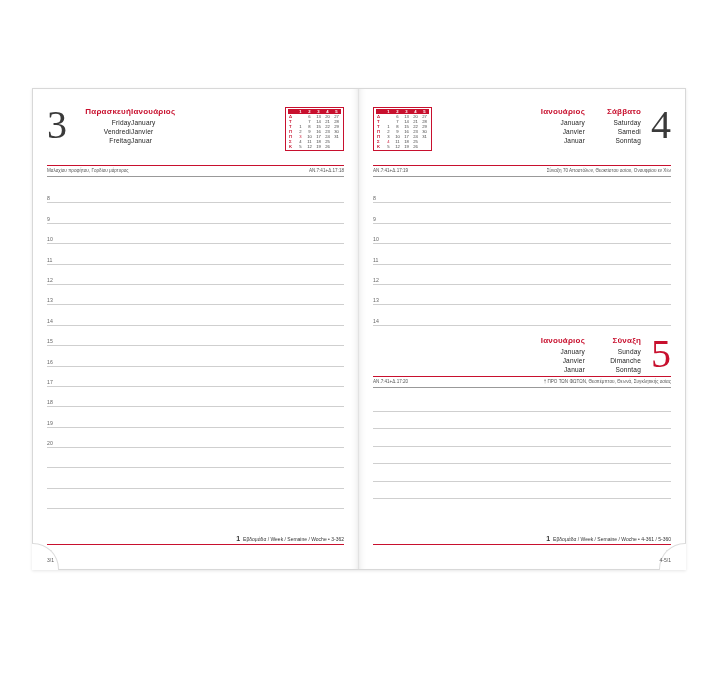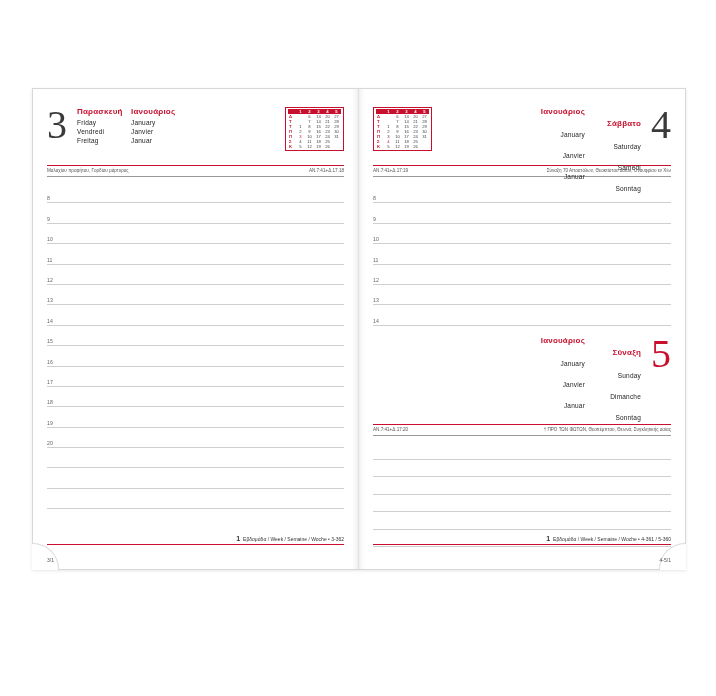--- a/index.html
+++ b/index.html
@@ -49,28 +49,28 @@
     font-family:"Liberation Serif", serif;
     font-size:40px;line-height:36px;
     color:#3a3a3a;font-weight:400;
   }
   .daynum.red{color:#c8102e;}
   .names{
     font-size:6.5px;line-height:9.2px;
     letter-spacing:.2px;
   }
   .names .row{display:flex;}
-  .names .c1{width:54px;}
+  .names .c1{width:54px;text-align:right;}
   .names .c2{width:58px;}
   .names .red{color:#c8102e;font-size:8px;line-height:10px;font-weight:700;}
   .names .rowtop{margin-bottom:1px;}
   .names.rightal{text-align:right;}
   .names.rightal .c1,.names.rightal .c2{width:auto;}
   .names.rightal .c1{width:56px;}
-  .names.rightal .c2{width:56px;margin-top:12px;}
+  .names.rightal .c2{width:56px;}
 
   
   .mini{
     border:1px solid #c8102e;
     padding:1px 2px;
     font-size:4.2px;line-height:5px;
     color:#444;
   }
   .mini table{border-collapse:collapse;}
   .mini td{padding:0 1px;text-align:center;width:7px;}

